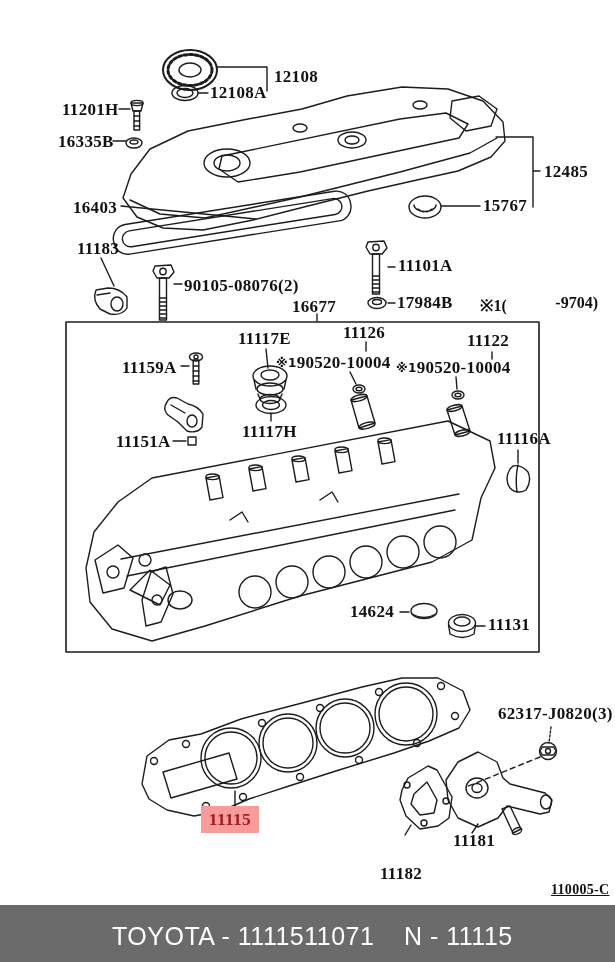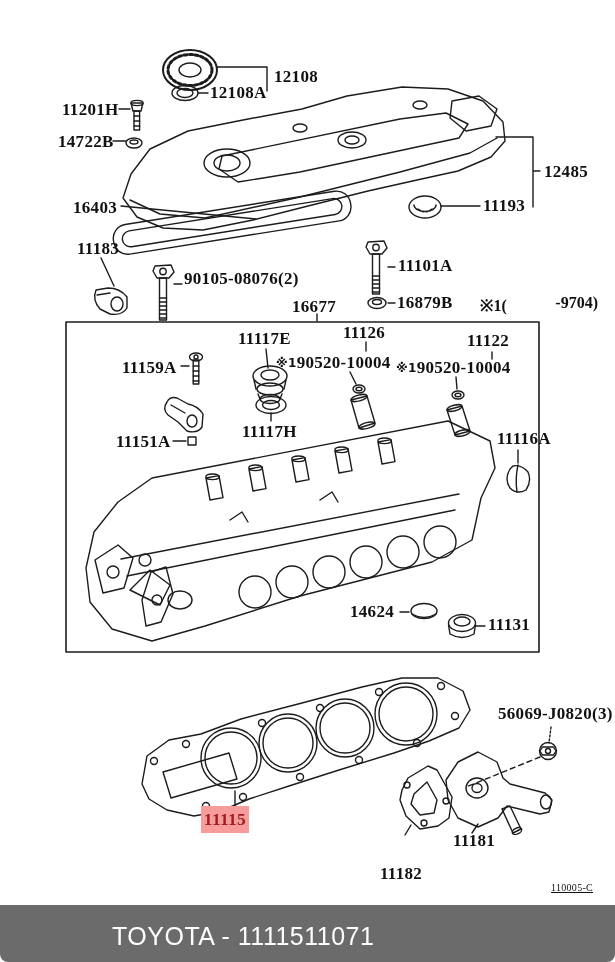--- a/index.html
+++ b/index.html
@@ -6,39 +6,38 @@
     --line:#1c1c1c;
     --highlight_bg:#f79b9b;
     --highlight_text:#9e2020;
     --footer_bg:#6b6b6b;
     --footer_text:#ffffff;
   }
   html,body{margin:0;padding:0;background:#ffffff;}
   .stage{
     position:relative;width:615px;height:962px;background:#ffffff;overflow:hidden;
     font-family:"Liberation Serif","DejaVu Serif",serif;
-    border-radius:8px;
   }
   .art{position:absolute;left:0;top:0;}
   .callout{
     position:absolute;font-weight:700;font-size:17px;line-height:1;
     color:#111;white-space:nowrap;letter-spacing:0.3px;cursor:default;
   }
   .refmark{font-size:12px;font-family:"DejaVu Sans","Liberation Serif",serif;vertical-align:1px;}
   .refnote{
     position:absolute;display:flex;justify-content:space-between;width:118px;
     font-weight:700;font-size:16px;color:#111;white-space:pre;
   }
   .highlight{
     background:var(--highlight_bg);color:var(--highlight_text);
-    width:48px;height:27px;display:flex;align-items:center;justify-content:center;
+    width:58px;height:27px;display:flex;align-items:center;justify-content:center;
     font-size:17.5px;
   }
   .sheetcode{
-    position:absolute;font-weight:400;font-size:10px;color:#111;
+    position:absolute;font-weight:700;font-size:14px;color:#111;
     text-decoration:underline;letter-spacing:0.3px;
   }
   .footer{
     position:absolute;left:0;top:905px;width:615px;height:57px;
     background:var(--footer_bg);color:var(--footer_text);
     font-family:"Liberation Sans","DejaVu Sans",sans-serif;font-size:25px;
   }
   .footer span{position:absolute;top:17px;letter-spacing:0.5px;}
   .footer .f1{left:112px;}
   .footer .f2{left:404px;}
@@ -250,47 +249,48 @@
       <ellipse cx="477" cy="788" rx="5" ry="4.5"></ellipse>
       <ellipse cx="546" cy="802" rx="5.5" ry="7"></ellipse>
       <path d="M502,809 L513,833 L521,829 L510,806 Z"></path>
       <ellipse cx="517" cy="831" rx="5" ry="3" transform="rotate(-25 517 831)"></ellipse>
     </g>
   </svg>
 
   <div class="callout" style="left:274px;top:68px">12108</div>
   <div class="callout" style="left:210px;top:84px">12108A</div>
   <div class="callout" style="left:62px;top:101px">11201H</div>
-  <div class="callout" style="left:58px;top:133px">14722B</div>
+  <div class="callout" style="left:58px;top:133px">16335B</div>
   <div class="callout" style="left:73px;top:199px">16403</div>
   <div class="callout" style="left:544px;top:163px">12485</div>
-  <div class="callout" style="left:483px;top:197px">11193</div>
+  <div class="callout" style="left:483px;top:197px">15767</div>
   <div class="callout" style="left:77px;top:240px">11183</div>
-  <div class="callout" style="left:184px;top:270px">90105-08076(2)</div>
+  <div class="callout" style="left:184px;top:277px">90105-08076(2)</div>
   <div class="callout" style="left:398px;top:257px">11101A</div>
-  <div class="callout" style="left:397px;top:294px">16879B</div>
+  <div class="callout" style="left:397px;top:294px">17984B</div>
   <div class="refnote" style="left:480px;top:294px">
     <span>※1(</span>
     <span>-9704)</span>
   </div>
   <div class="callout" style="left:292px;top:298px">16677</div>
   <div class="callout" style="left:238px;top:330px">11117E</div>
   <div class="callout" style="left:343px;top:324px">11126</div>
   <div class="callout" style="left:467px;top:332px">11122</div>
   <div class="callout" style="left:276px;top:354px"><span class="refmark">※1</span><span>90520-10004</span></div>
   <div class="callout" style="left:396px;top:359px"><span class="refmark">※1</span><span>90520-10004</span></div>
   <div class="callout" style="left:122px;top:359px">11159A</div>
   <div class="callout" style="left:242px;top:423px">11117H</div>
   <div class="callout" style="left:116px;top:433px">11151A</div>
   <div class="callout" style="left:497px;top:430px">11116A</div>
   <div class="callout" style="left:350px;top:603px">14624</div>
   <div class="callout" style="left:488px;top:616px">11131</div>
-  <div class="callout" style="left:498px;top:705px">56069-J0820(3)</div>
+  <div class="callout" style="left:498px;top:705px">62317-J0820(3)</div>
   <div class="callout highlight" style="left:201px;top:806px">11115</div>
   <div class="callout" style="left:380px;top:865px">11182</div>
   <div class="callout" style="left:453px;top:832px">11181</div>
 
   <div class="sheetcode" style="left:551px;top:882px">110005-C</div>
 
   <div class="footer">
     <span class="f1">TOYOTA - 1111511071</span>
+    <span class="f2">N - 11115</span>
   </div>
 </div>
 
 </body></html>

